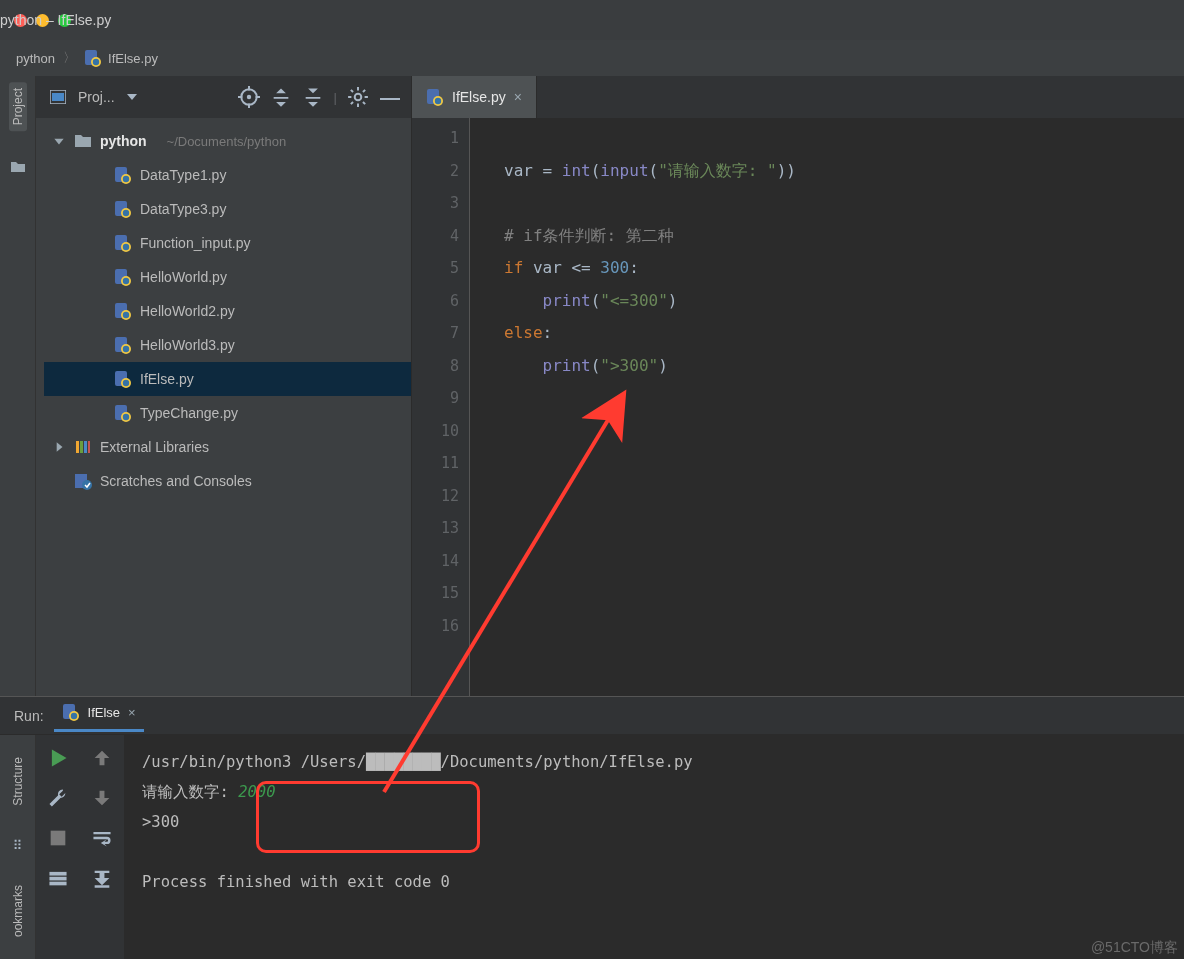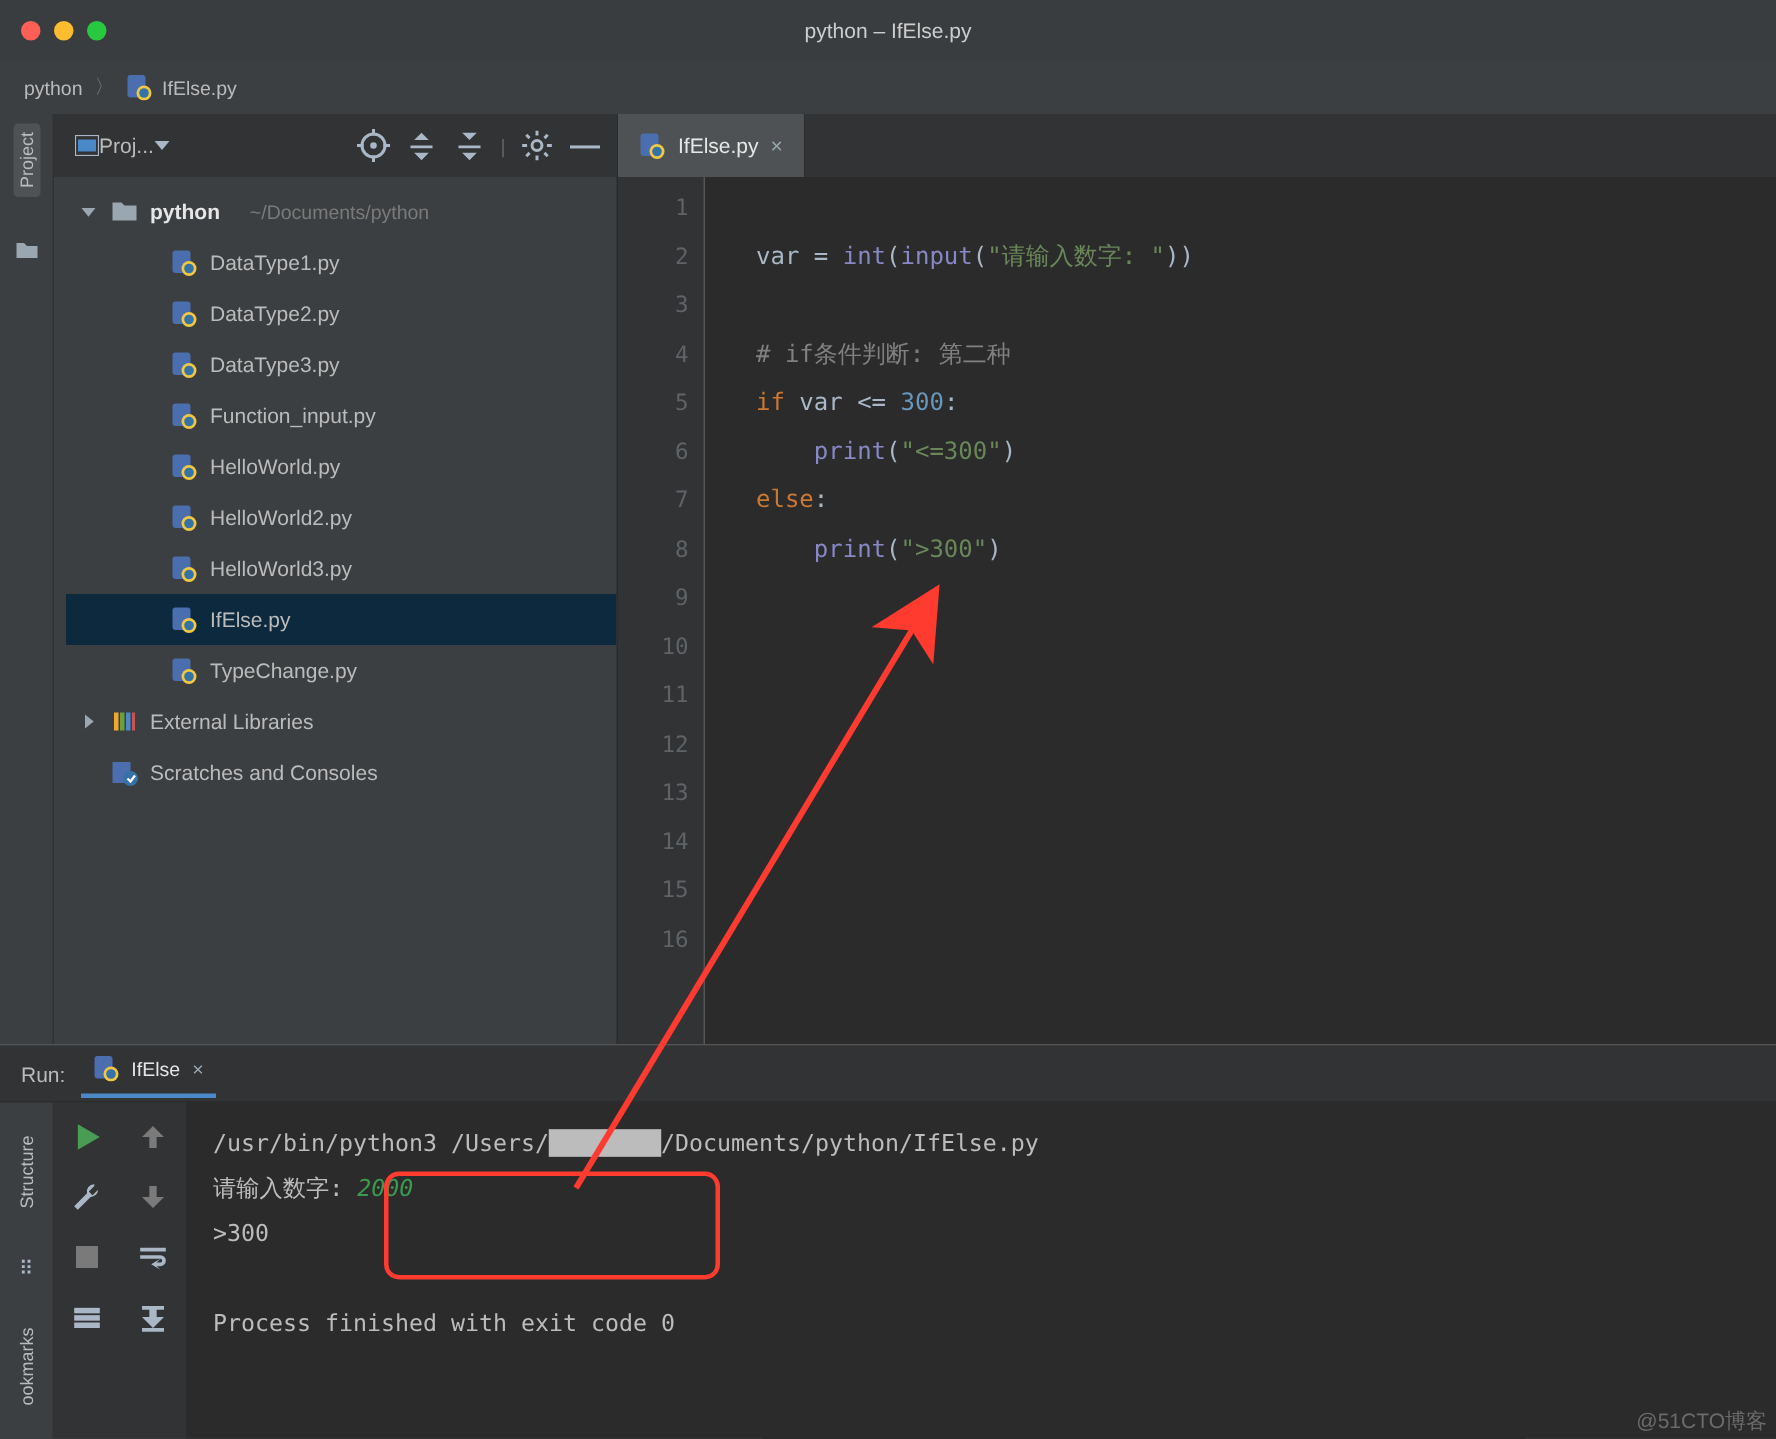--- a/index.html
+++ b/index.html
@@ -36,21 +36,21 @@
   }
   .mono{font-family:Menlo,Consolas,monospace;}
   
   .titlebar{
     height:40px;background:var(--bg-title);display:flex;align-items:center;
     position:relative;color:var(--fg-bright);
   }
   .traffic{display:flex;gap:9px;padding-left:14px;}
   .light{width:13px;height:13px;border-radius:50%;}
   .red-l{background:#ff5f57;} .yel-l{background:#febc2e;} .grn-l{background:#28c840;}
-  .win-title{position:absolute;left:0;right:0;text-align:center;font-size:14px;color:#cdcdcd;font-weight:500;}
+  .win-title{position:absolute;left:0;right:0;text-align:left;font-size:14px;color:#cdcdcd;font-weight:500;}
   
   .crumbbar{height:36px;display:flex;align-items:center;padding:0 16px;gap:8px;color:var(--fg);background:var(--bg);}
   .crumb-sep{color:var(--fg-dim);}
   .pyfile{display:inline-flex;align-items:center;gap:6px;}
   .pyfile-icon{width:18px;height:18px;flex:0 0 auto;}
   
   .main{display:grid;grid-template-columns:36px 376px 1fr;grid-template-rows:1fr;height:620px;}
   .left-gutter{
     background:var(--bg);border-right:1px solid #323232;display:flex;flex-direction:column;align-items:center;
     padding-top:6px;gap:28px;
@@ -58,21 +58,21 @@
   .vert-text{writing-mode:vertical-rl;transform:rotate(180deg);font-size:12px;color:var(--fg);padding:6px 2px;}
   .folder-mini{width:16px;height:16px;color:#9aa7b0;}
   
   .project{
     background:var(--bg);display:flex;flex-direction:column;border-right:1px solid #2b2b2b;
   }
   .proj-toolbar{
     height:42px;display:flex;align-items:center;gap:10px;padding:0 10px 0 14px;
     background:var(--bg-darker);
   }
-  .proj-title{display:flex;align-items:center;gap:0;font-size:14px;}
+  .proj-title{display:flex;align-items:center;gap:12px;font-size:14px;}
   .tb-sep{flex:1;}
   .tb-btn{width:22px;height:22px;display:flex;align-items:center;justify-content:center;color:#a9b7c6;}
   .tree{flex:1;overflow:auto;padding:6px 0 6px 8px;font-size:14px;}
   .tree-row{height:34px;display:flex;align-items:center;gap:8px;padding-left:8px;white-space:nowrap;}
   .tree-row.sel{background:var(--bg-sel);}
   .indent-1{padding-left:38px;}
   .indent-2{padding-left:70px;}
   .chev{width:14px;height:14px;color:#9aa7b0;flex:0 0 auto;}
   .dim{color:var(--fg-dim);font-size:13px;}
   .folder-icon{width:18px;height:18px;color:#9aa7b0;}
@@ -201,30 +201,20 @@
       <div id="file-rows">
           <div class="tree-row indent-2">
             <span class="pyfile-icon">
               <svg viewBox="0 0 18 18">
                 <rect x="1" y="1" width="12" height="15" rx="2" fill="#4b6eaf"></rect>
                 <circle cx="12" cy="13" r="5" fill="#f0c844"></circle>
                 <circle cx="12" cy="13" r="3.2" fill="#3573a6"></circle>
               </svg>
             </span>
             <span>DataType1.py</span>
-          </div>
-          <div class="tree-row indent-2">
-            <span class="pyfile-icon">
-              <svg viewBox="0 0 18 18">
-                <rect x="1" y="1" width="12" height="15" rx="2" fill="#4b6eaf"></rect>
-                <circle cx="12" cy="13" r="5" fill="#f0c844"></circle>
-                <circle cx="12" cy="13" r="3.2" fill="#3573a6"></circle>
-              </svg>
-            </span>
-            <span>DataType2.py</span>
           </div>
           <div class="tree-row indent-2">
             <span class="pyfile-icon">
               <svg viewBox="0 0 18 18">
                 <rect x="1" y="1" width="12" height="15" rx="2" fill="#4b6eaf"></rect>
                 <circle cx="12" cy="13" r="5" fill="#f0c844"></circle>
                 <circle cx="12" cy="13" r="3.2" fill="#3573a6"></circle>
               </svg>
             </span>
             <span>DataType3.py</span>

